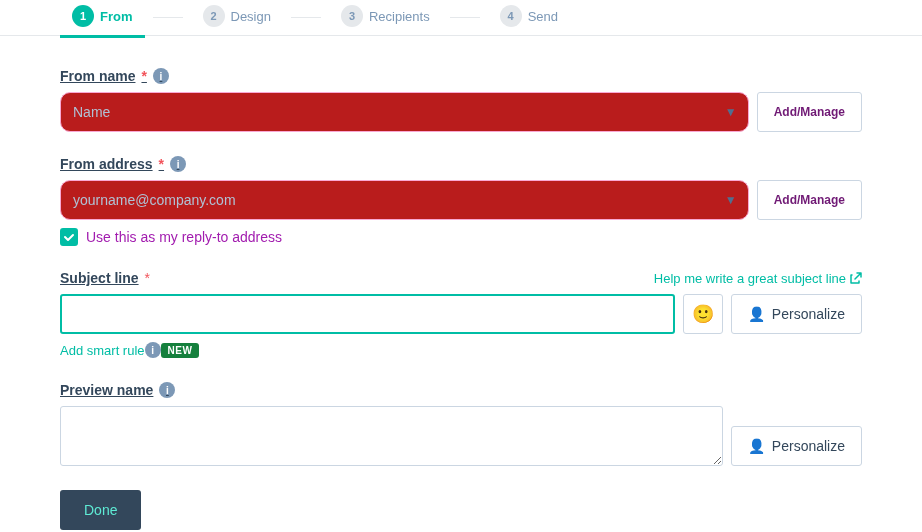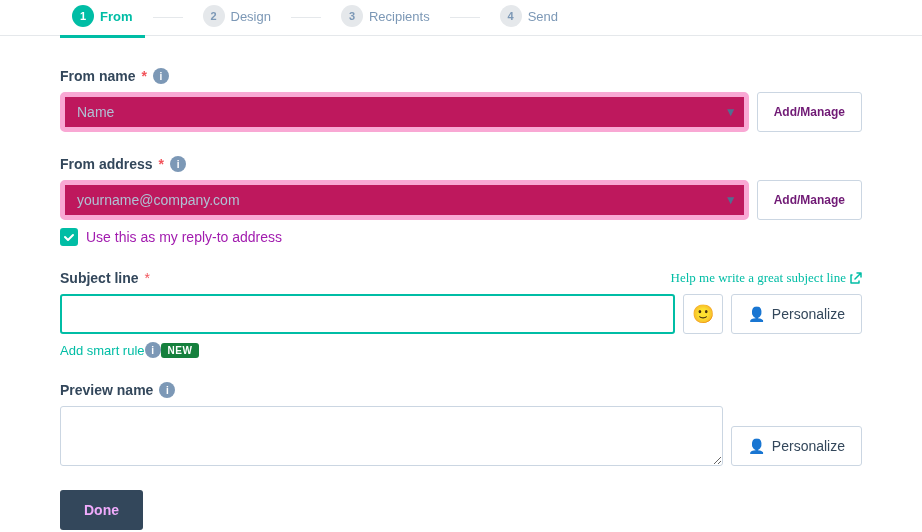--- a/index.html
+++ b/index.html
@@ -70,20 +70,21 @@
       margin-bottom: 24px;
     }
 
     .form-label {
       display: flex;
       gap: 6px;
       font-size: 14px;
       font-weight: 600;
       color: #33475b;
       margin-bottom: 8px;
+      text-decoration: underline;
     }
 
     .required-star {
       color: #f2545b;
     }
 
     .info-icon {
       width: 16px;
       height: 16px;
       border-radius: 50%;
@@ -105,26 +106,26 @@
     }
 
     .select-wrapper {
       position: relative;
       flex: 1;
     }
 
     .form-select {
       width: 100%;
       height: 40px;
-      border: 5px solid #f9a8d4;
-      border-radius: 5px;
+      border: 1px solid #f9a8d4;
+      border-radius: 10px;
       padding: 0 40px 0 12px;
       font-size: 14px;
       color: #b0c1d4;
-      background: #be185d;
+      background: #b91c1c;
       appearance: none;
       cursor: pointer;
     }
 
     .chevron-icon {
       position: absolute;
       right: 12px;
       top: 50%;
       transform: translateY(-50%);
       color: #516f90;
@@ -183,21 +184,20 @@
     }
 
     .help-link {
       color: #00bda5;
       font-size: 13px;
       text-decoration: none;
       display: flex;
       align-items: center;
       gap: 4px;
       cursor: pointer;
-      font-family: Liberation Serif, serif;
     }
 
     .subject-input-row {
       display: flex;
       gap: 8px;
       align-items: stretch;
     }
 
     .subject-input {
       flex: 1;
@@ -287,23 +287,23 @@
       resize: vertical;
       background: #fff;
     }
 
     .btn-done {
       height: 40px;
       padding: 0 24px;
       border: none;
       border-radius: 3px;
       background: #33475b;
-      color: #f0abfc;
-      font-size: 14px;
-      font-weight: 700;
+      color: #5eead4;
+      font-size: 14px;
+      font-weight: 400;
       cursor: pointer;
     }
 
     .label-left {
       display: flex;
       align-items: center;
       gap: 6px;
     }
 
     .external-link-icon {

